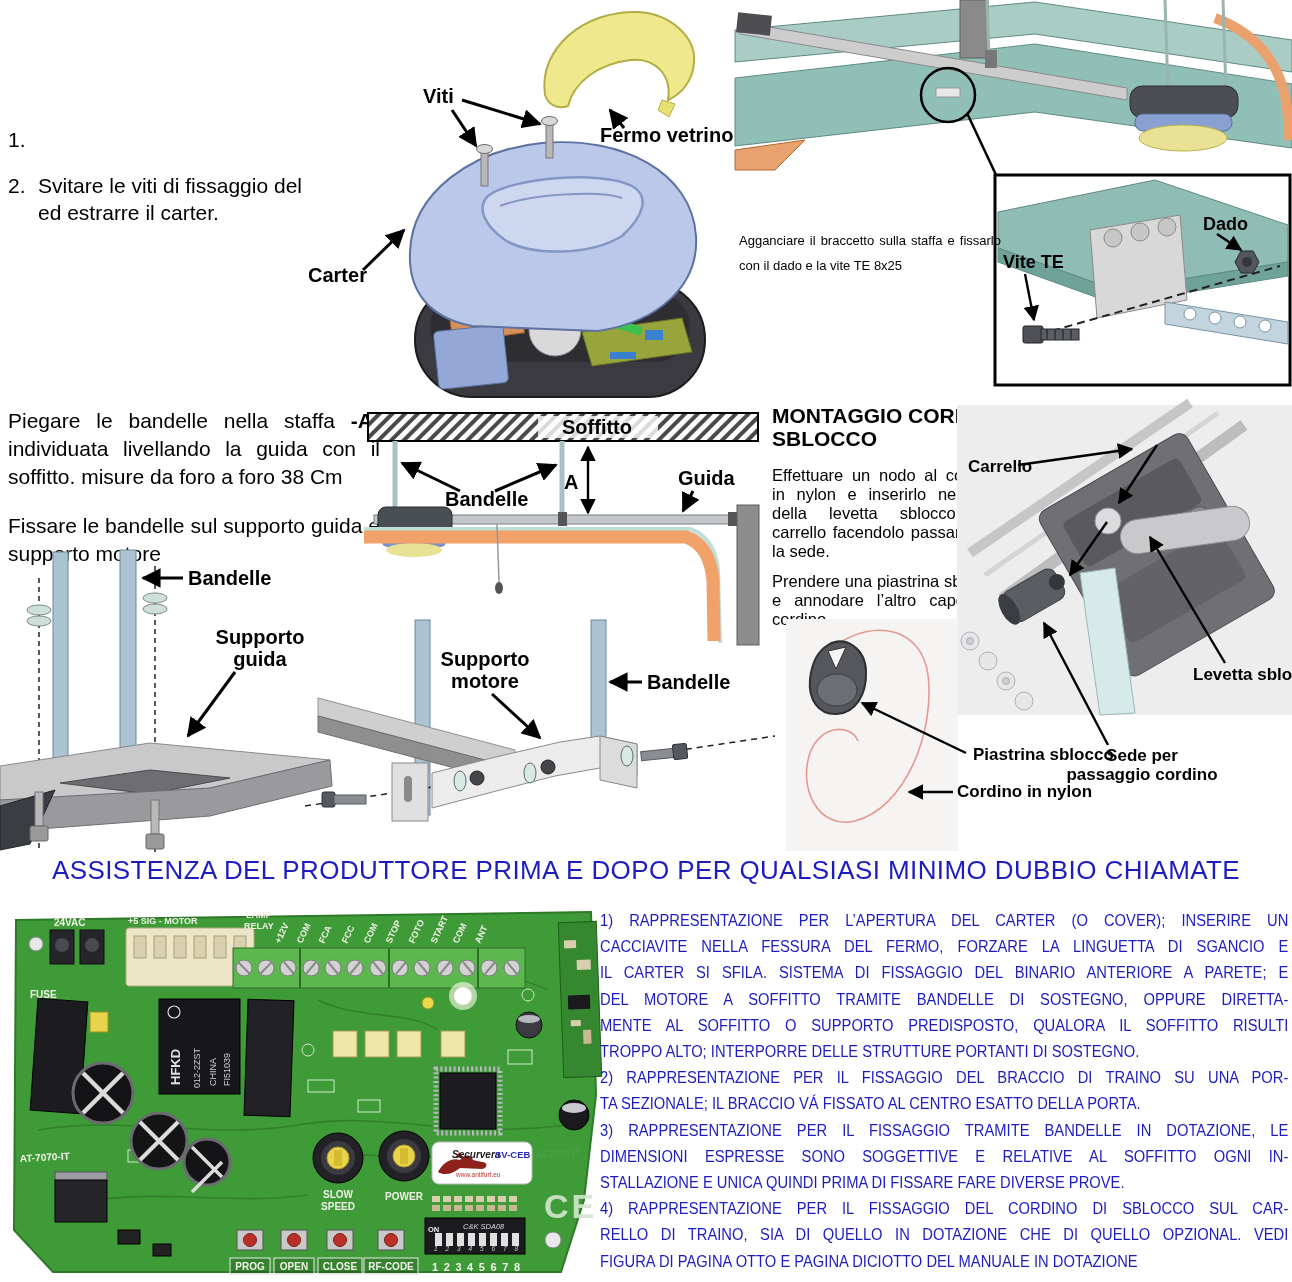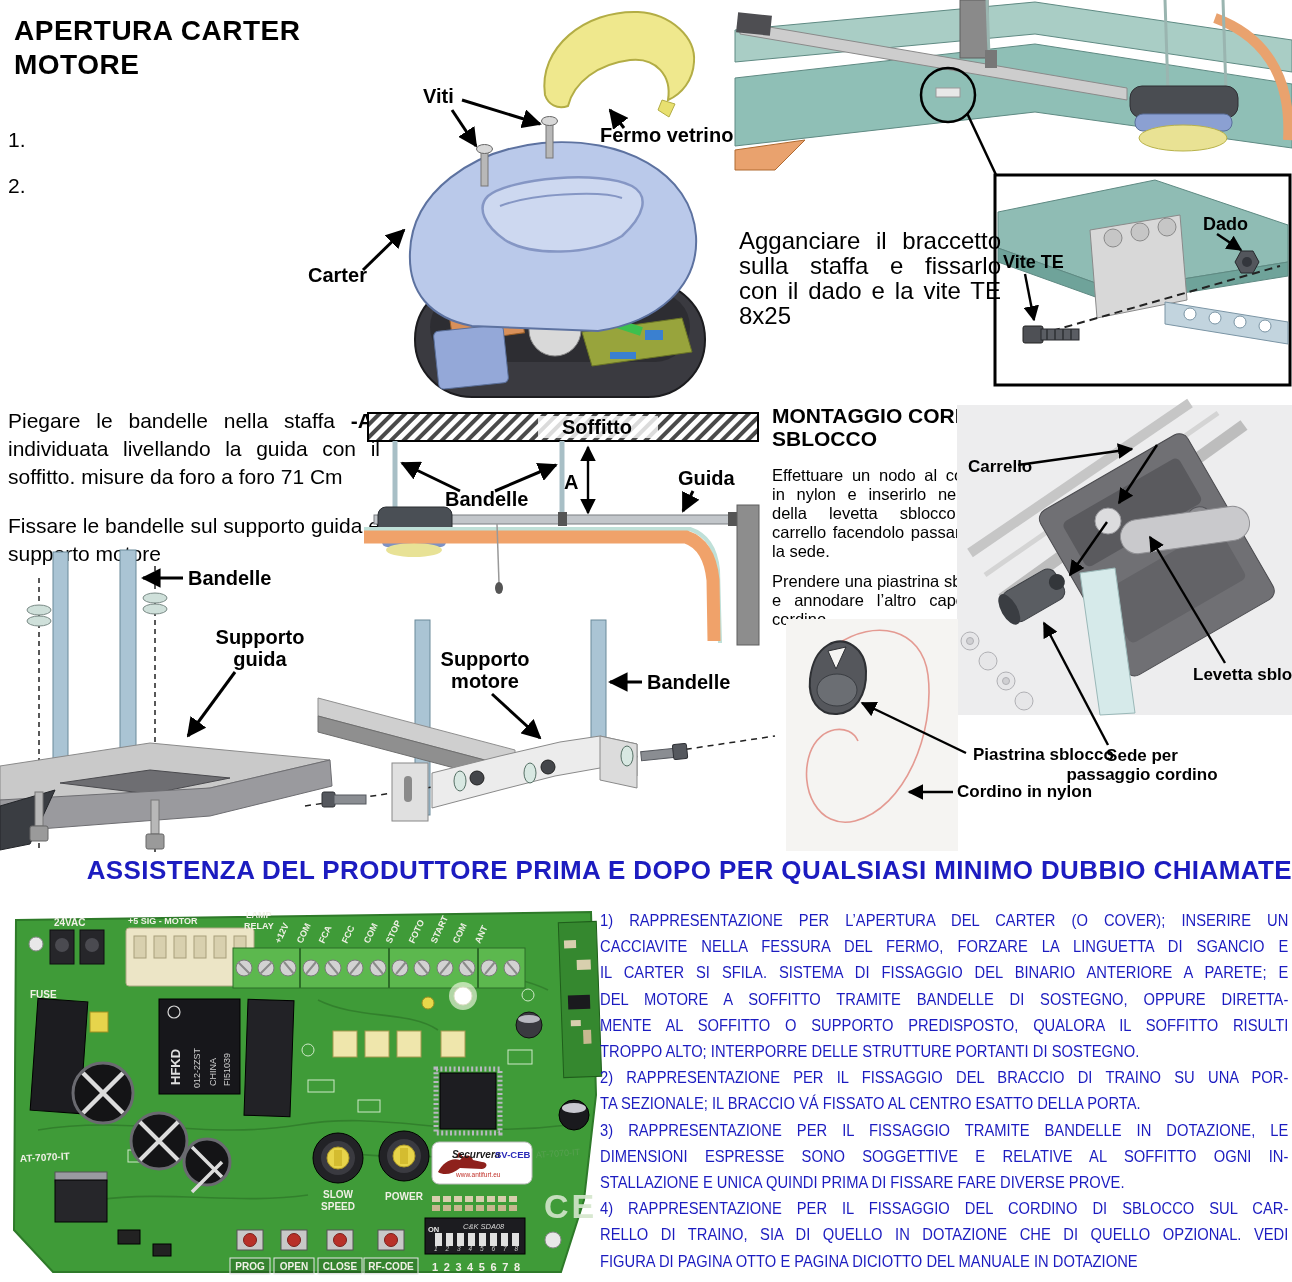--- a/index.html
+++ b/index.html
@@ -5,29 +5,29 @@
   *{margin:0;padding:0;box-sizing:border-box}
   html,body{background:#ffffff}
   .page{position:relative;width:1292px;height:1282px;background:#fff;
         font-family:"Liberation Sans",sans-serif;color:#000;overflow:hidden}
   .abs{position:absolute}
   .title{left:14px;top:14px;width:348px;font-size:28px;font-weight:700;letter-spacing:.5px;line-height:1.22}
   .steps{left:8px;top:126px;width:294px;font-size:21px;line-height:27px}
   .step{display:flex;margin-bottom:19px}
   .step-num{width:30px;flex:none}
   .step-text{flex:1;text-align:justify}
-  .agganciare{left:739px;top:228px;width:262px;font-size:24px;line-height:25px;text-align:justify}
+  .agganciare{left:739px;top:228px;width:262px;font-size:13px;line-height:25px;text-align:justify}
   .bandelle-text{left:8px;top:407px;width:372px;font-size:21px;line-height:28px}
   .bandelle-text p{text-align:justify}
   .bandelle-text p+p{margin-top:21px}
   .montaggio{left:772px;top:404px;width:238px}
   .montaggio h3{font-size:21px;line-height:23px;font-weight:700;margin-bottom:16px}
   .montaggio p{font-size:16.5px;line-height:19px;text-align:justify;width:228px}
   .montaggio p+p{margin-top:11px}
-  .assistenza{left:0;right:0;top:855px;text-align:right;font-size:26px;font-weight:700;
+  .assistenza{left:0;right:0;top:855px;text-align:center;font-size:26px;font-weight:400;
               letter-spacing:.4px;color:#1c1cc0}
   .notes{left:600px;top:908px;width:784px;transform:scaleX(.878);transform-origin:0 0;
          color:#1c1cc0;font-size:16.8px;line-height:26.2px}
   .note-line{text-align:justify;text-align-last:justify}
   .note-line.nj{text-align-last:auto}
   svg.abs{overflow:visible}
   svg text{font-family:"Liberation Sans",sans-serif}
   .dlab{font-size:20px;font-weight:700;fill:#000}
   .dlab2{font-size:18px;font-weight:700;fill:#000}
   .dlab3{font-size:17px;font-weight:700;fill:#000}
@@ -35,27 +35,27 @@
   .arr2{stroke:#000;stroke-width:2.4;fill:none}
   .bt{font-size:10px;font-weight:700;fill:#f0f0e6}
   .bt9{font-size:9px;font-weight:700;fill:#f0f0e6}
   .sk{fill:none;stroke:#cfe9c8;stroke-width:1}
 </style>
 </head>
 <body>
 
 <div class="page">
 
-  <h1 class="abs title">APERTURA CARTER MOTORE</h1>
   <div class="abs steps">
       <div class="step">
       <span class="step-num">1.</span>
     </div>
       <div class="step">
       <span class="step-num">2.</span>
+      <div class="step-text">Svitare le viti di fissaggio del ed estrarre il carter.</div>
     </div>
     </div>
 
   <svg class="abs" style="left:300px;top:0" width="440" height="405" viewBox="0 0 440 405">
     <defs>
         <marker id="mA" viewBox="0 0 10 10" refX="9" refY="5" markerWidth="6.5" markerHeight="6.5" orient="auto-start-reverse">
           <path d="M0,0L10,5L0,10Z"></path>
         </marker>
       </defs>
     <path d="M245,95 C238,48 285,10 338,12 C372,14 396,38 394,62 C393,80 382,94 368,100 C372,76 356,57 330,60 C298,64 274,82 268,106 C257,110 248,104 245,95 Z" fill="#efe88d" stroke="#b3ad45" stroke-width="2"></path>
@@ -148,21 +148,21 @@
       <text x="468" y="230" class="dlab2">Dado</text>
       <line class="arr2" x1="482" y1="234" x2="506" y2="250" marker-end="url(#mB)"></line>
       <text x="268" y="268" class="dlab2">Vite TE</text>
       <line class="arr2" x1="290" y1="274" x2="299" y2="320" marker-end="url(#mB)"></line>
     </g>
   </svg>
 
   <p class="abs agganciare">Agganciare il braccetto sulla staffa e fissarlo con il dado e la vite TE 8x25</p>
 
   <div class="abs bandelle-text">
-    <p><span>Piegare le bandelle nella staffa </span><b>-A-</b><span> individuata livellando la guida con il soffitto. misure da foro a foro 71 Cm</span></p>
+    <p><span>Piegare le bandelle nella staffa </span><b>-A-</b><span> individuata livellando la guida con il soffitto. misure da foro a foro 38 Cm</span></p>
     <p>Fissare le bandelle sul supporto guida e supporto motore</p>
   </div>
 
   <svg class="abs" style="left:360px;top:405px" width="420" height="258" viewBox="0 0 420 258">
     <defs>
       <marker id="mC" viewBox="0 0 10 10" refX="9" refY="5" markerWidth="6.5" markerHeight="6.5" orient="auto-start-reverse">
           <path d="M0,0L10,5L0,10Z"></path>
         </marker>
       <pattern id="hat" width="9" height="9" patternUnits="userSpaceOnUse" patternTransform="rotate(45)">
           <rect width="9" height="9" fill="#fff"></rect>

